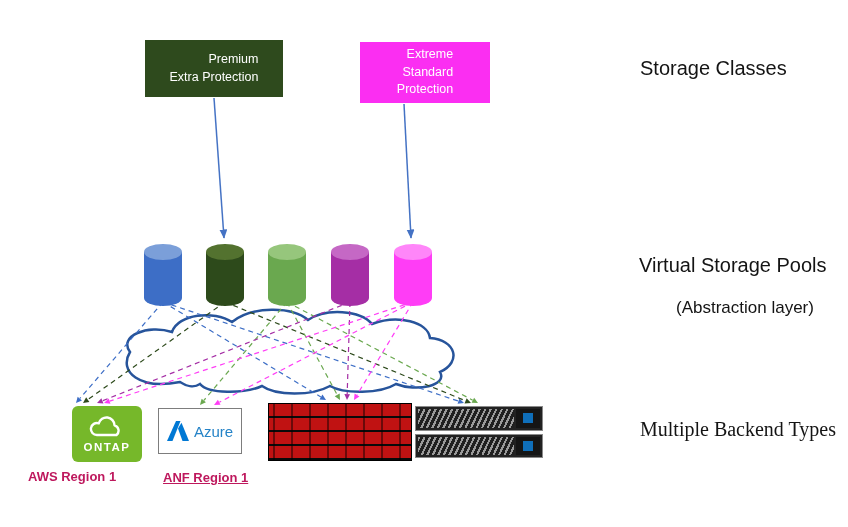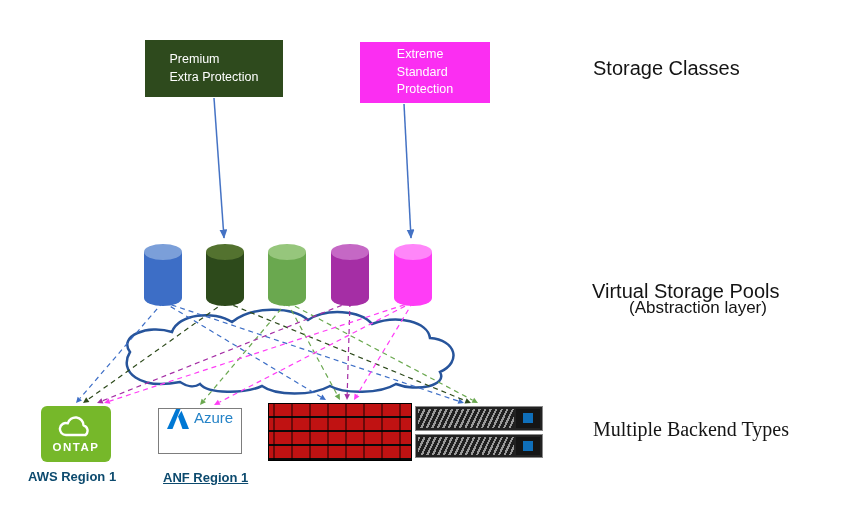--- a/index.html
+++ b/index.html
@@ -1,41 +1,41 @@
 <!DOCTYPE html>
 <html><head>
 <meta charset="utf-8">
 <style>
   html,body{margin:0;padding:0;background:#ffffff;}
   .canvas{position:relative;width:848px;height:527px;background:#ffffff;
           font-family:"Liberation Sans",sans-serif;overflow:hidden;}
   .svg-layer{position:absolute;left:0;top:0;}
 
   .class-box{position:absolute;display:flex;align-items:center;justify-content:center;
-             text-align:left;color:#ffffff;font-size:12.5px;line-height:1.4;
+             text-align:right;color:#ffffff;font-size:12.5px;line-height:1.4;
              white-space:pre-line;box-sizing:border-box;}
   #premium-box{left:145px;top:40px;width:138px;height:57px;}
   #extreme-box{left:360px;top:42px;width:130px;height:61px;}
 
-  .side-label{position:absolute;color:#141414;font-size:20px;}
+  .side-label{position:absolute;color:#141414;font-size:20px;margin-left:47px;}
   #label-storage-classes{left:593px;top:57px;}
-  #label-pools{left:592px;top:280px;}
+  #label-pools{left:592px;top:254px;}
   #label-abstraction{left:629px;top:298px;font-size:17px;}
   #label-backends{left:593px;top:418px;font-family:Liberation Serif, serif;}
 
-  .region-label{position:absolute;font-weight:bold;font-size:13px;color:#0c4a6e;}
+  .region-label{position:absolute;font-weight:bold;font-size:13px;color:#be185d;}
   #aws-region{left:28px;top:469px;}
   #anf-region{left:163px;top:470px;text-decoration:underline;}
 
-  .ontap-box{position:absolute;left:41px;top:406px;width:70px;height:56px;border-radius:6px;
+  .ontap-box{position:absolute;left:72px;top:406px;width:70px;height:56px;border-radius:6px;
              display:flex;flex-direction:column;align-items:center;justify-content:center;gap:1px;}
   .ontap-label{color:#ffffff;font-weight:bold;font-size:11.5px;letter-spacing:1.5px;}
 
   .azure-box{position:absolute;left:158px;top:408px;width:84px;height:46px;background:#ffffff;
-             border:1px solid #7d7d7d;display:flex;align-items:flex-start;justify-content:center;gap:5px;
+             border:1px solid #7d7d7d;display:flex;align-items:center;justify-content:center;gap:5px;
              box-sizing:border-box;}
   .azure-text{color:#2583c7;font-size:15px;}
 
   .red-array{position:absolute;left:268px;top:403px;width:144px;height:58px;
              border:1px solid #000;box-sizing:border-box;
              background:
                repeating-linear-gradient(90deg, rgba(0,0,0,0) 0 4px, rgba(0,0,0,0.45) 4px 6px, rgba(0,0,0,0) 6px 18px),
                repeating-linear-gradient(0deg, #0a0a0a 0 2px, #c01212 2px 14px);}
 
   .netapp-array{position:absolute;left:415px;top:406px;width:128px;height:52px;

